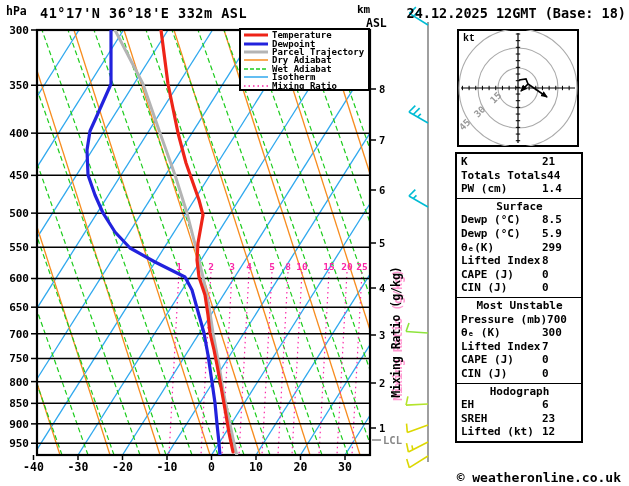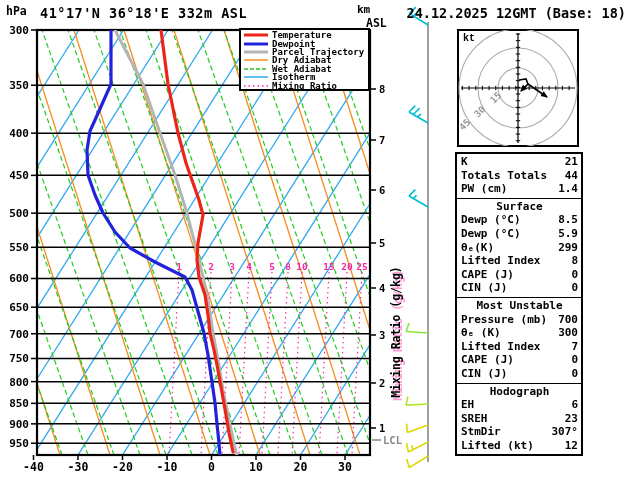--- a/index.html
+++ b/index.html
@@ -30,21 +30,21 @@
   .legend-row span{font-size:9px;line-height:8px;margin-left:3px;}
   .tablebox{
     left:455px;top:152px;width:128px;background:#fff;
     border:2px solid #000;box-sizing:border-box;font-size:11px;
   }
   .tsec{border-top:1.6px solid #000;padding:1px 3px 2px 4px;}
   .tsec:first-child{border-top:none;}
   .tsec-title{text-align:center;line-height:13.6px;}
   .trow{display:flex;line-height:13.6px;}
   .trow .lab{flex:1;}
-  .trow .val{width:36px;text-align:right;}
+  .trow .val{width:36px;text-align:left;}
   svg text{font-family:"DejaVu Sans Mono","Liberation Mono",monospace;font-weight:bold;}
 </style>
 </head>
 <body>
 
 <div class="stage">
 
   <svg id="svg-chart" width="629" height="486" viewBox="0 0 629 486" class="abs" style="left:0;top:0;">
       <defs>
         <clipPath id="plotclip">
@@ -414,23 +414,20 @@
         <div class="tsec-title">Hodograph</div>
         <div class="trow">
           <span class="lab">EH</span>
           <span class="val">6</span>
         </div>
         <div class="trow">
           <span class="lab">SREH</span>
           <span class="val">23</span>
         </div>
         <div class="trow">
-          <span class="lab">StmDir</span>
-          <span class="val">307°</span>
-        </div>
-        <div class="trow">
           <span class="lab">Lifted (kt)</span>
           <span class="val">12</span>
         </div>
       </div>
     </div>
 
+  <div class="abs watermark">© weatheronline.co.uk</div>
 </div>
 
 </body></html>

